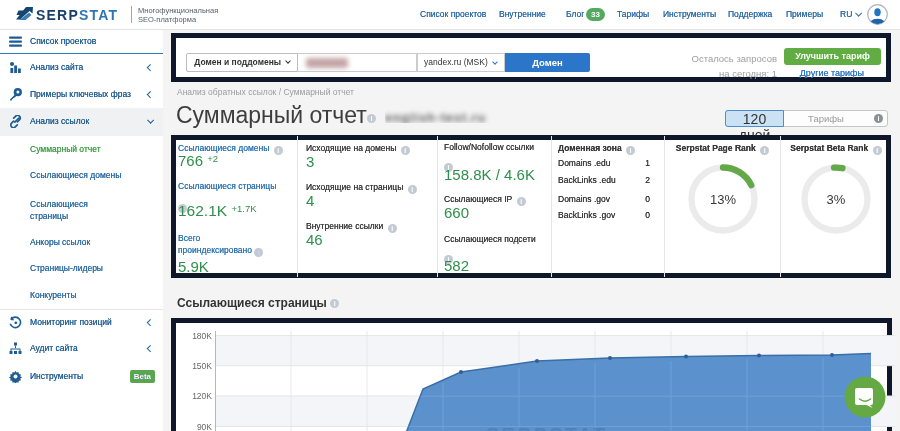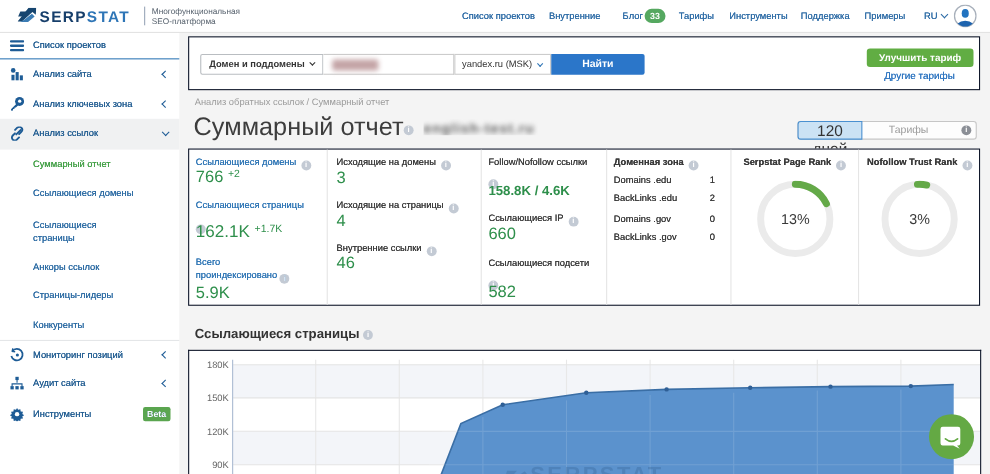--- a/index.html
+++ b/index.html
@@ -6,21 +6,21 @@
 #header{position:absolute;left:0;top:0;width:900px;height:30px;background:#fff;border-bottom:1px solid #e3e3e3;z-index:5;}
 #sidebar{position:absolute;left:0;top:30px;width:163px;height:401px;background:#fff;z-index:4;}
 #main{position:absolute;left:163px;top:30px;width:737px;height:401px;background:#f4f4f4;}
 .nav{position:absolute;top:0;height:30px;line-height:29px;font-size:8.5px;color:#2e6ca6;text-shadow:0 0 .3px #2e6ca6;}
 .badge33{display:inline-block;background:#55a860;color:#fff;border-radius:7px;font-size:8px;height:13px;line-height:13px;padding:0 5px;vertical-align:middle;text-shadow:none;font-weight:bold;}
 .sideitem{position:absolute;left:0;width:163px;height:27px;line-height:27px;font-size:8.5px;color:#235e92;text-shadow:0 0 .45px #235e92;}
 .sideitem .txt{position:absolute;left:30px;}
 .sideitem .ic{position:absolute;left:9px;top:7px;width:13px;height:13px;}
 .chev{position:absolute;right:11px;top:11px;width:4.5px;height:4.5px;border-left:1.6px solid #1e5c96;border-bottom:1.6px solid #1e5c96;transform:rotate(45deg);}
 .subitem{position:absolute;left:30px;font-size:8.5px;color:#2c6ba3;line-height:12px;text-shadow:0 0 .3px #2c6ba3;}
-.panel{position:absolute;background:#fff;border:1px solid #0f172a;}
+.panel{position:absolute;background:#fff;border:5px solid #0f172a;}
 .ii{display:inline-block;vertical-align:-1.5px;width:9px;height:9px;border-radius:50%;background:#c3cad4;color:#fff;font-size:7px;line-height:9px;text-align:center;font-weight:bold;font-style:normal;}
 .bluelabel{color:#2e75b5;font-size:8.5px;white-space:nowrap;text-shadow:0 0 .3px #2e75b5;}
 .grnval{color:#2e8f4b;}
 .dlabel{color:#3a3a3a;font-size:8.5px;white-space:nowrap;text-shadow:0 0 .3px #3a3a3a;}
 </style></head>
 <body>
 <div id="header">
   <svg class="abs" style="left:16px;top:7px" width="17" height="14" viewBox="0 0 17 14">
     <polygon points="2.5,3.5 8.5,3.5 4.5,8 0.5,8" fill="#16456f"></polygon>
     <polygon points="10,0 17,0 16.5,6.5 13.5,4 4,12.5 0,12.5" fill="#16456f"></polygon>
@@ -69,21 +69,21 @@
       <span class="chev"></span>
   </div>
   <div class="sideitem" style="top:51.4px;">
     <svg class="ic" viewBox="0 0 13 13">
         <g fill="#1e5c96">
           <circle cx="8.8" cy="4.2" r="4.1"></circle>
           <circle cx="8.9" cy="4" r="1.5" fill="#fff"></circle>
           <path d="M6.2,6.2 L1,11.4 L1.2,12.6 2.8,12.4 2.9,11.2 4.1,11.1 4.2,9.9 5.4,9.8 7.9,7.4 Z"></path>
         </g>
       </svg>
-    <span class="txt">Анализ ключевых зона</span>
+    <span class="txt">Примеры ключевых фраз</span>
       <span class="chev"></span>
   </div>
   <div class="abs" style="left:0;top:78px;width:163px;height:28px;background:#f0f1f2;"></div>
   <div class="sideitem" style="top:78.1px;">
     <svg class="ic" viewBox="0 0 13 13">
         <g fill="none" stroke="#1e5c96" stroke-width="1.7" stroke-linecap="round">
           <path d="M5.8,7.2 L9.9,3.1"></path>
           <path d="M4.6,6.2 L2.6,8.2 a2.6,2.6 0 0 0 3.7,3.7 l2,-2"></path>
           <path d="M8.4,6.8 L10.4,4.8 a2.6,2.6 0 0 0 -3.7,-3.7 l-2,2"></path>
         </g>
@@ -135,22 +135,23 @@
   </div>
 </div>
 <div id="main">
   <div class="panel" style="left:8px;top:3px;width:720px;height:49px;">
     <div class="abs" style="left:10px;top:15px;height:19px;display:flex;">
       <div style="border:1px solid #b9bdc1;background:#fff;border-radius:2px 0 0 2px;height:19px;line-height:17px;font-size:8.5px;color:#333;font-weight:bold;width:112px;text-align:center;">Домен и поддомены&nbsp;&nbsp;<span style="display:inline-block;width:4px;height:4px;border-left:1.4px solid #333;border-bottom:1.4px solid #333;transform:rotate(-45deg);vertical-align:2px;"></span></div>
       <div style="border:1px solid #ccc;border-left:none;background:#fff;width:119px;height:19px;position:relative;">
           <div class="abs" style="left:8px;top:4px;width:42px;height:10px;background:#c4a4a6;filter:blur(2.5px);border-radius:2px;"></div>
         </div>
       <div style="border:1px solid #ccc;border-left:1px solid #ccc;background:#fff;height:19px;line-height:17px;font-size:8.5px;color:#333;width:88px;padding:0 6px;position:relative;white-space:nowrap;">yandex.ru (MSK)<span style="position:absolute;right:7px;top:6px;width:4px;height:4px;border-left:1.4px solid #2e75b6;border-bottom:1.4px solid #2e75b6;transform:rotate(-45deg);"></span></div>
-      <div style="background:#2b76c9;border-radius:0 2px 2px 0;height:19px;line-height:19px;font-size:9.5px;color:#fff;font-weight:bold;width:85px;text-align:center;">Найти</div>
+      <div style="background:#2b76c9;border-radius:0 2px 2px 0;height:19px;line-height:19px;font-size:9.5px;color:#fff;font-weight:bold;width:85px;text-align:center;">Домен</div>
     </div>
+    <div class="abs" style="right:109px;top:13px;width:150px;text-align:right;font-size:9.5px;color:#a0a0a0;line-height:15px;">Осталось запросов<br>на сегодня: 1</div>
     <div class="abs" style="right:5px;top:10px;width:97px;height:17px;background:#61ad43;border-radius:3px;color:#fff;font-size:9px;font-weight:bold;text-align:center;line-height:17px;">Улучшить тариф</div>
     <div class="abs" style="right:22px;top:30px;font-size:9px;color:#2e75c0;text-shadow:0 0 .3px #2e75c0;">Другие тарифы</div>
   </div>
   <div class="abs" style="left:14px;top:57px;font-size:8.5px;color:#9b9b9b;">Анализ обратных ссылок / Суммарный отчет</div>
   <div class="abs" style="left:13px;top:72px;font-size:23px;color:#3d3d3d;">Суммарный отчет</div>
   <span class="ii abs" style="left:204px;top:84px;">i</span>
   <div class="abs" style="left:222px;top:78px;width:128px;height:15px;overflow:hidden;"><span style="filter:blur(2.5px);color:#5f5f5f;font-size:12.5px;font-weight:bold;letter-spacing:1px;">english-test.ru</span></div>
   <div class="abs" style="left:562px;top:80px;width:163px;height:17px;border:1px solid #c6c6c6;border-radius:3px;background:#fdfdfd;">
     <div class="abs" style="left:-1px;top:-1px;width:59px;height:17px;background:#cbe2f4;border:1px solid #4a90d0;border-radius:3px 0 0 3px;font-size:14px;color:#333;text-align:center;line-height:16px;">120 дней</div>
     <div class="abs" style="left:60px;top:0;width:80px;font-size:9.5px;color:#9a9a9a;text-align:center;line-height:15px;">Тарифы</div>
@@ -172,40 +173,40 @@
 
   <div class="abs" style="left:143px;top:111px;line-height:10px;"><span class="dlabel">Исходящие на домены</span> <span class="ii">i</span></div>
   <div class="abs grnval" style="left:143px;top:123px;font-size:15px;">3</div>
   <div class="abs" style="left:143px;top:150px;line-height:10px;"><span class="dlabel">Исходящие на страницы</span> <span class="ii">i</span></div>
   <div class="abs grnval" style="left:143px;top:162px;font-size:15px;">4</div>
   <div class="abs" style="left:143px;top:189px;line-height:10px;"><span class="dlabel">Внутренние ссылки</span> <span class="ii">i</span></div>
   <div class="abs grnval" style="left:143px;top:201px;font-size:15px;">46</div>
 
   <div class="abs dlabel" style="left:281px;top:112px;">Follow/Nofollow ссылки</div>
   <div class="abs" style="left:281px;top:124px;"><span class="ii">i</span></div>
-  <div class="abs grnval" style="left:281px;top:136px;font-size:12px;font-weight:bold;">158.8K / 4.6K</div>
+  <div class="abs grnval" style="left:281px;top:136px;font-size:15px;">158.8K / 4.6K</div>
   <div class="abs" style="left:281px;top:162px;line-height:10px;"><span class="dlabel">Ссылающиеся IP</span> <span class="ii">i</span></div>
   <div class="abs grnval" style="left:281px;top:174px;font-size:15px;">660</div>
   <div class="abs dlabel" style="left:281px;top:204px;">Ссылающиеся подсети</div>
   <div class="abs" style="left:281px;top:216px;"><span class="ii">i</span></div>
   <div class="abs grnval" style="left:281px;top:227px;font-size:15px;">582</div>
 
   <div class="abs" style="left:395px;top:111px;line-height:10px;"><span class="dlabel" style="font-weight:bold;">Доменная зона</span> <span class="ii">i</span></div>
   <div class="abs dlabel" style="left:395px;top:128px;width:92px;">Domains .edu<span style="float:right;">1</span></div>
   <div class="abs dlabel" style="left:395px;top:145px;width:92px;">BackLinks .edu<span style="float:right;">2</span></div>
   <div class="abs dlabel" style="left:395px;top:164px;width:92px;">Domains .gov<span style="float:right;">0</span></div>
   <div class="abs dlabel" style="left:395px;top:180px;width:92px;">BackLinks .gov<span style="float:right;">0</span></div>
 
   <div class="abs" style="left:502px;top:111px;width:115px;text-align:center;line-height:10px;"><span class="dlabel" style="font-weight:bold;">Serpstat Page Rank</span> <span class="ii">i</span></div>
   <svg class="abs" style="left:525px;top:134px;" width="70" height="70" viewBox="0 0 70 70">
     <circle cx="35" cy="35" r="31.5" fill="none" stroke="#ebebeb" stroke-width="6.3"></circle>
     <path d="M 35,3.5 A 31.5,31.5 0 0 1 63.3,21.2" fill="none" stroke="#64a948" stroke-width="6.3" stroke-linecap="round"></path>
     <text x="35" y="39.5" text-anchor="middle" font-size="13" fill="#3a3a3a">13%</text>
   </svg>
-  <div class="abs" style="left:618px;top:111px;width:110px;text-align:center;line-height:10px;"><span class="dlabel" style="font-weight:bold;">Nofollow Trust Rank</span> <span class="ii">i</span></div>
+  <div class="abs" style="left:618px;top:111px;width:110px;text-align:center;line-height:10px;"><span class="dlabel" style="font-weight:bold;">Serpstat Beta Rank</span> <span class="ii">i</span></div>
   <svg class="abs" style="left:638px;top:134px;" width="70" height="70" viewBox="0 0 70 70">
     <circle cx="35" cy="35" r="31.5" fill="none" stroke="#ebebeb" stroke-width="6.3"></circle>
     <path d="M 33,3.6 A 31.5,31.5 0 0 1 41.5,4.2" fill="none" stroke="#64a948" stroke-width="6.3" stroke-linecap="round"></path>
     <text x="35" y="39.5" text-anchor="middle" font-size="13" fill="#3a3a3a">3%</text>
   </svg>
   <div class="abs" style="left:14px;top:266px;font-size:12px;font-weight:bold;color:#333;">Ссылающиеся страницы <span class="ii" style="vertical-align:1px;">i</span></div>
   <div class="panel" style="left:8px;top:288px;width:721px;height:143px;border-bottom:none;">
     <svg width="719" height="141" viewBox="0 0 719 141" style="position:absolute;left:0;top:0;">
       <rect x="40" y="12.6" width="679" height="30.1" fill="#f3f5f9"></rect>
       <rect x="40" y="73" width="679" height="30.5" fill="#f3f5f9"></rect>

